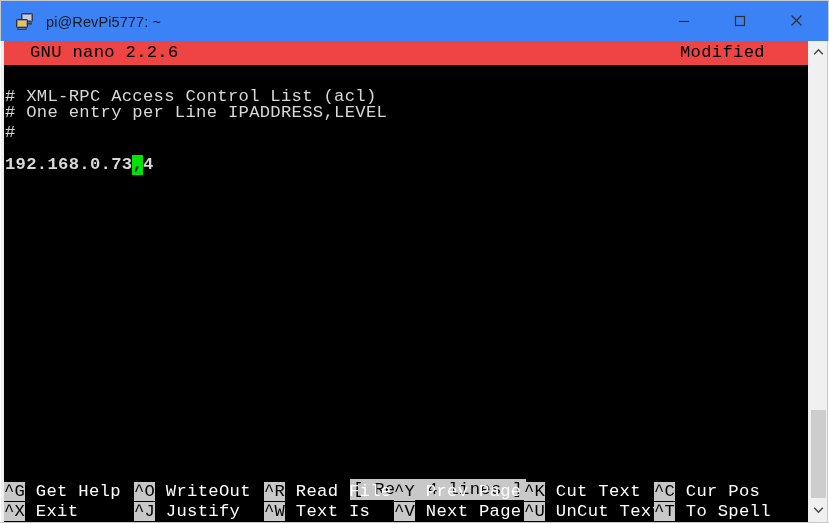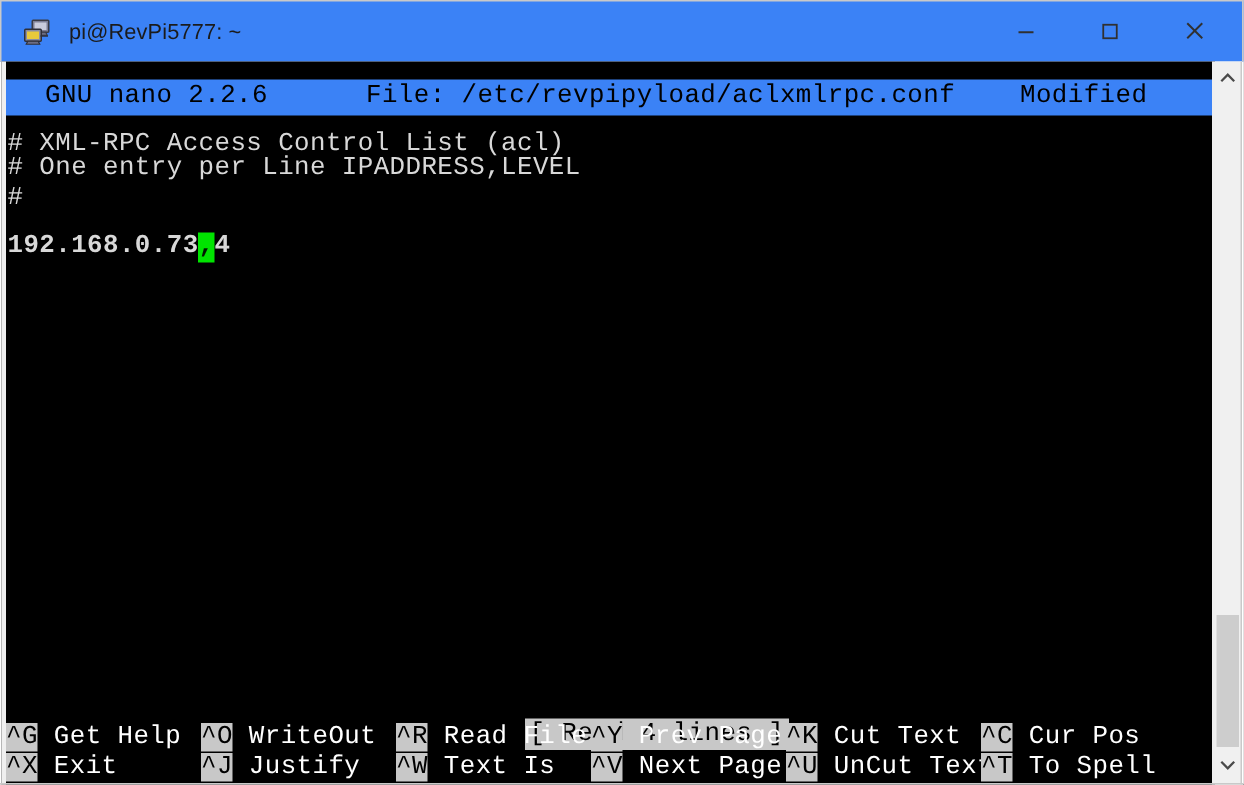--- a/index.html
+++ b/index.html
@@ -92,24 +92,24 @@
     font-size: 17.2px;
     line-height: 20px;
     letter-spacing: 0.3px;
     white-space: pre;
   }
 
   
   #nano-titlebar {
     position: absolute;
     left: 0;
-    top: 12px;
+    top: 0;
     width: 804px;
     height: 24px;
-    background: #3b82f6;
+    background: #ef4444;
     color: #000000;
     display: block;
     padding-left: 12px;
   }
   #nano-titlebar .cell {
     position: absolute;
     top: 2px;
   }
   #nano-ver   { left: 26px; }
   #nano-file  { left: 240px; }
@@ -260,21 +260,20 @@
         <line x1="2.5" y1="2.5" x2="12.5" y2="12.5" stroke="#303030" stroke-width="1.3"></line>
         <line x1="12.5" y1="2.5" x2="2.5" y2="12.5" stroke="#303030" stroke-width="1.3"></line>
       </svg>
     </div>
   </div>
 
   <div id="terminal">
 
     <div id="nano-titlebar" class="mono">
       <span class="cell" id="nano-ver">GNU nano 2.2.6</span>
-      <span class="cell" id="nano-file">File: /etc/revpipyload/aclxmlrpc.conf</span>
       <span class="cell" id="nano-mod">Modified</span>
     </div>
 
     <div id="nano-body">
       <div class="codeline mono c0"># XML-RPC Access Control List (acl)</div>
       <div class="codeline mono c1"># One entry per Line IPADDRESS,LEVEL</div>
       <div class="codeline mono c2">#</div>
       <div class="codeline mono c3"><span>192.168.0.73</span><span id="cursor-block">,</span><span>4</span></div>
     </div>
 

